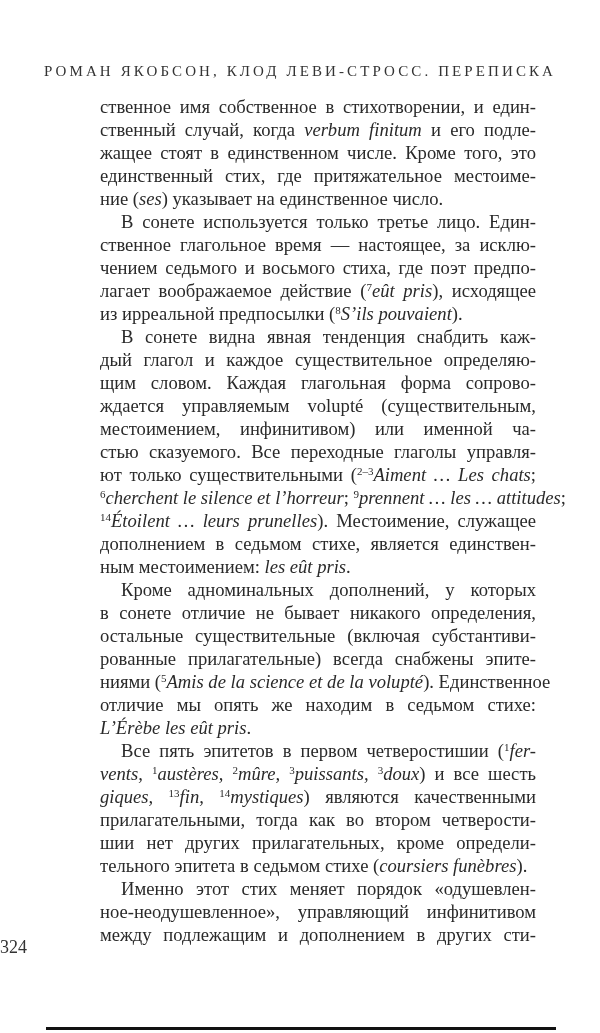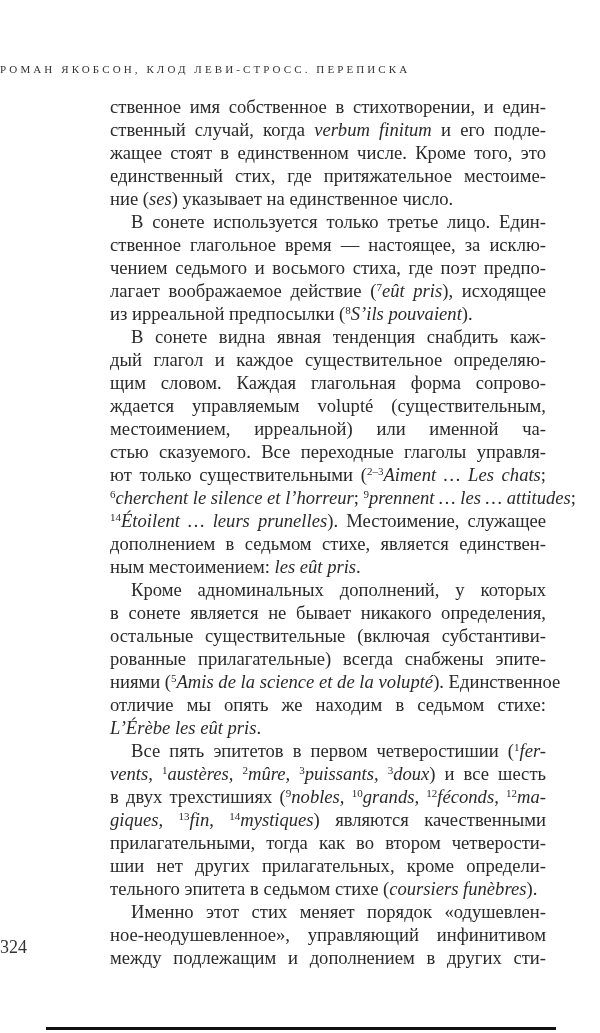--- a/index.html
+++ b/index.html
@@ -1,20 +1,20 @@
 <!DOCTYPE html>
 <html><head>
 <meta charset="utf-8">
 <style>
   html, body { margin:0; padding:0; background:#ffffff; }
   body { width:600px; height:1033px; position:relative; overflow:hidden;
          font-family:"Liberation Serif","DejaVu Serif",serif; color:#2a2a2a; }
-  .running-head { position:absolute; top:63px; left:0; width:600px; text-align:left;
-         font-size:11px; letter-spacing:3.1px; color:#333; }
-  .text-block { position:absolute; top:95px; left:110px; width:436px;
+  .running-head { position:absolute; top:63px; left:0; width:600px; text-align:center;
+         font-size:15px; letter-spacing:3.1px; color:#333; }
+  .text-block { position:absolute; top:95px; left:100px; width:436px;
          font-size:18.6px; line-height:23px; text-align:justify; hyphens:manual; }
   .line { display:block; text-align:justify; text-align-last:justify; white-space:nowrap; height:23px; }
   .line.last { text-align-last:left; }
   i { font-style:italic; }
   sup { font-size:11px; vertical-align:6px; line-height:0; font-style:normal; }
   .folio { position:absolute; top:937px; left:0; width:600px; font-size:18px; color:#333; }
   .bottom-rule { position:absolute; top:1027px; left:46px; width:510px; height:3px; background:#111; }
 </style>
 </head>
 <body>
@@ -29,37 +29,36 @@
     <span class="line last"><span>ние (</span><i>ses</i><span>) указывает на единственное число.</span></span>
     <span class="line" style="padding-left: 21px;"><span>В сонете используется только третье лицо. Един-</span></span>
     <span class="line"><span>ственное глагольное время — настоящее, за исклю-</span></span>
     <span class="line"><span>чением седьмого и восьмого стиха, где поэт предпо-</span></span>
     <span class="line"><span>лагает воображаемое действие (</span><sup>7</sup><i>eût pris</i><span>), исходящее</span></span>
     <span class="line last"><span>из ирреальной предпосылки (</span><sup>8</sup><i>S’ils pouvaient</i><span>).</span></span>
     <span class="line" style="padding-left: 21px;"><span>В сонете видна явная тенденция снабдить каж-</span></span>
     <span class="line"><span>дый глагол и каждое существительное определяю-</span></span>
     <span class="line"><span>щим словом. Каждая глагольная форма сопрово-</span></span>
     <span class="line"><span>ждается управляемым volupté (существительным,</span></span>
-    <span class="line"><span>местоимением, ирреальной) или именной ча-</span></span>
+    <span class="line"><span>местоимением, инфинитивом) или именной ча-</span></span>
     <span class="line"><span>стью сказуемого. Все переходные глаголы управля-</span></span>
     <span class="line"><span>ют только существительными (</span><sup>2–3</sup><i>Aiment … Les chats</i><span>;</span></span>
     <span class="line"><sup>6</sup><i>cherchent le silence et l’horreur</i><span>; </span><sup>9</sup><i>prennent … les … attitudes</i><span>;</span></span>
     <span class="line"><sup>14</sup><i>Étoilent … leurs prunelles</i><span>). Местоимение, служащее</span></span>
     <span class="line"><span>дополнением в седьмом стихе, является единствен-</span></span>
     <span class="line last"><span>ным местоимением: </span><i>les eût pris</i><span>.</span></span>
     <span class="line" style="padding-left: 21px;"><span>Кроме адноминальных дополнений, у которых</span></span>
-    <span class="line"><span>в сонете является не бывает никакого определения,</span></span>
+    <span class="line"><span>в сонете отличие не бывает никакого определения,</span></span>
     <span class="line"><span>остальные существительные (включая субстантиви-</span></span>
     <span class="line"><span>рованные прилагательные) всегда снабжены эпите-</span></span>
     <span class="line"><span>ниями (</span><sup>5</sup><i>Amis de la science et de la volupté</i><span>). Единственное</span></span>
     <span class="line"><span>отличие мы опять же находим в седьмом стихе:</span></span>
     <span class="line last"><i>L’Érèbe les eût pris</i><span>.</span></span>
     <span class="line" style="padding-left: 21px;"><span>Все пять эпитетов в первом четверостишии (</span><sup>1</sup><i>fer-</i></span>
     <span class="line"><i>vents,</i><span> </span><sup>1</sup><i>austères,</i><span> </span><sup>2</sup><i>mûre,</i><span> </span><sup>3</sup><i>puissants,</i><span> </span><sup>3</sup><i>doux</i><span>) и все шесть</span></span>
-    <span class="line"><span>в двух трехстишиях (</span><sup>9</sup><i>nobles,</i><span> </span><sup>10</sup><i>grands,</i><span> </span><sup>12</sup><i>féconds,</i><span> </span><sup>12</sup><i>ma-</i></span>
     <span class="line"><i>giques,</i><span> </span><sup>13</sup><i>fin,</i><span> </span><sup>14</sup><i>mystiques</i><span>) являются качественными</span></span>
     <span class="line"><span>прилагательными, тогда как во втором четверости-</span></span>
     <span class="line"><span>шии нет других прилагательных, кроме определи-</span></span>
     <span class="line last"><span>тельного эпитета в седьмом стихе (</span><i>coursiers funèbres</i><span>).</span></span>
     <span class="line" style="padding-left: 21px;"><span>Именно этот стих меняет порядок «одушевлен-</span></span>
     <span class="line"><span>ное-неодушевленное», управляющий инфинитивом</span></span>
     <span class="line"><span>между подлежащим и дополнением в других сти-</span></span>
   </div>
 
 <div class="folio">324</div>

